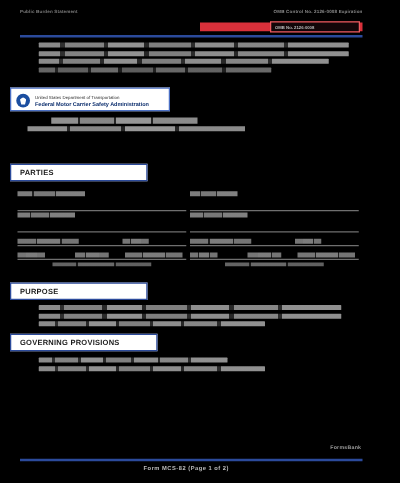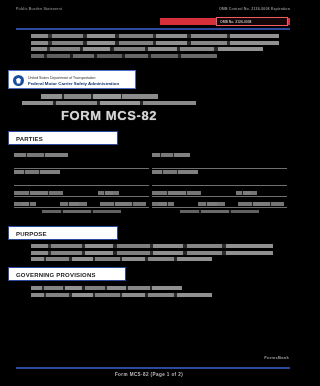--- a/index.html
+++ b/index.html
@@ -288,21 +288,20 @@
 
   <div class="logo-box">
     <div class="seal"></div>
     <div class="logo-l1">United States Department of Transportation</div>
     <div class="logo-l2">Federal Motor Carrier Safety Administration</div>
   </div>
 
   <div class="title-wrap">
     <div class="title-sub s1"></div>
     <div class="title-sub s2"></div>
-    <div class="form-title">FORM MCS-82</div>
   </div>
 
   <div class="sec-head" style="top:131px;">
     <span>PARTIES</span>
   </div>
 
   <div class="col left" style="top:153px; position:absolute;">
     <div class="fld-label lw40"></div>
     <div class="fld-line"></div>
     <div class="fld-label lw34"></div>

